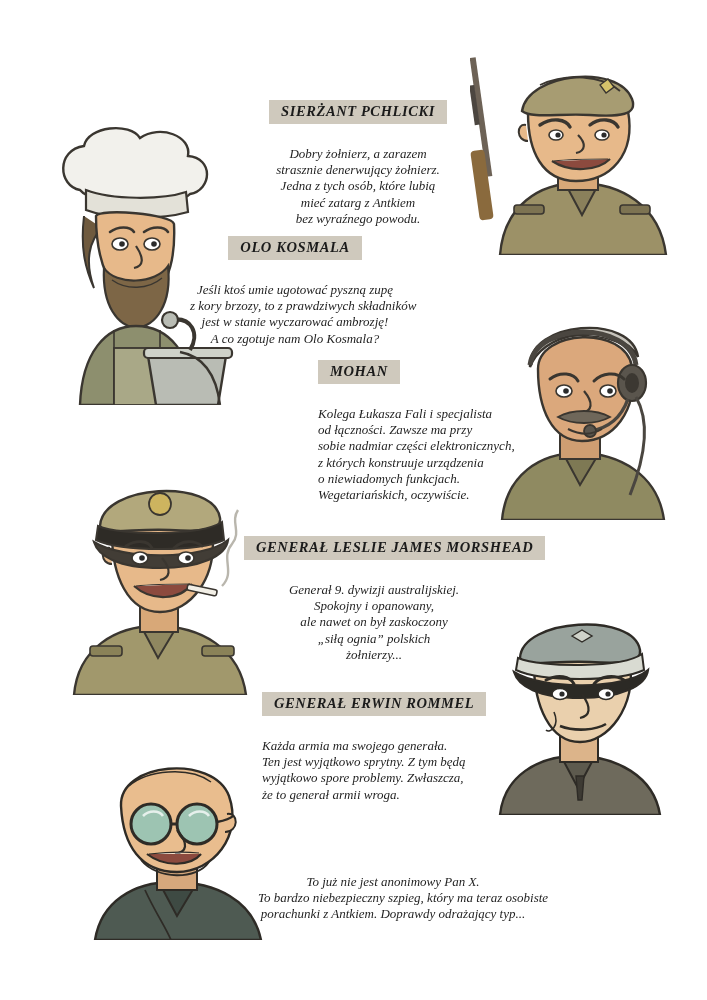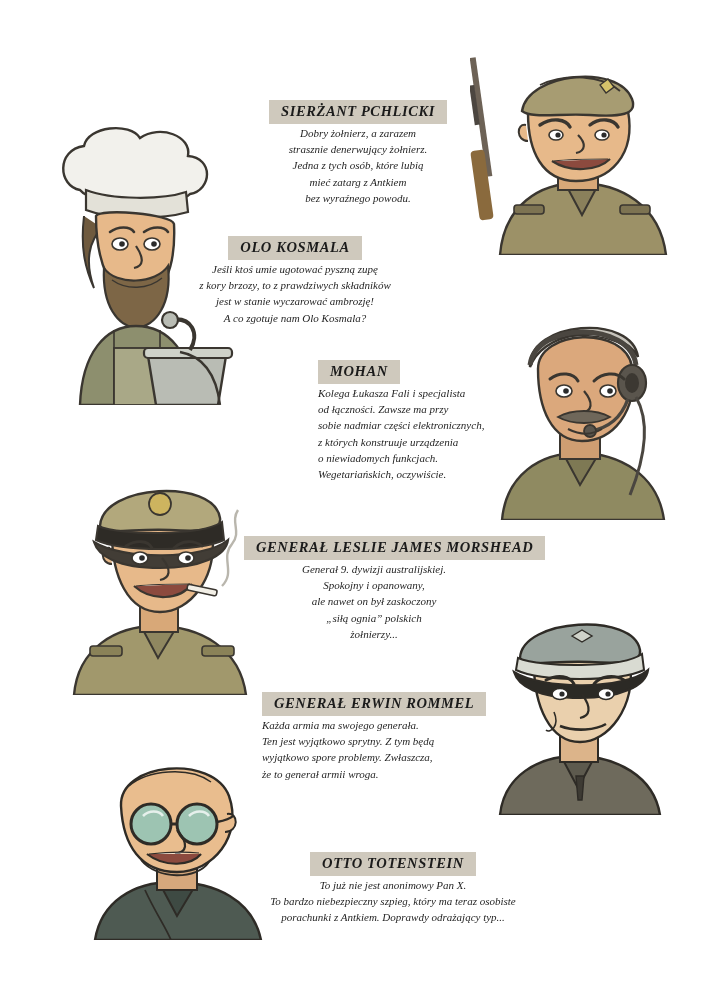--- a/index.html
+++ b/index.html
@@ -34,23 +34,23 @@
     background: #cfc9bd;
     padding: 3px 12px 4px 12px;
     font-family: "Liberation Serif", serif;
     font-weight: bold;
     font-size: 14.5px;
     letter-spacing: 0.6px;
     color: #1b1b1b;
     white-space: nowrap;
   }
   .desc {
-    margin-top: 1px;
+    margin-top: 22px;
     font-family: "Liberation Serif", serif;
-    font-size: 11px;
+    font-size: 13px;
     line-height: 16.2px;
     color: #1f1f1f;
   }
   .desc div { white-space: nowrap; }
 
   .align-right  { text-align: left; }
   .align-center { text-align: center; }
   .align-left   { text-align: center; }
 
   
@@ -350,23 +350,20 @@
       <path d="M92 90 C104 104 102 112 90 114" fill="none" stroke="#2e2b26" stroke-width="2.2"></path>
 
       <path d="M62 114 C80 128 106 126 116 114" fill="#8c4a3e" stroke="#2e2b26" stroke-width="2.2"></path>
       <path d="M64 114 C82 112 104 112 114 113" fill="#fff" stroke="#2e2b26" stroke-width="1.2"></path>
 
       <path d="M56 120 C72 140 112 140 124 122" fill="none" stroke="#2e2b26" stroke-width="1.8"></path>
     </svg>
   </div>
 
   <div class="entry" id="e-totenstein">
-    <div class="align-left">
-      <span class="name-bar">OTTO TOTENSTEIN</span>
-    </div>
     <div class="desc align-left">
       <div>To już nie jest anonimowy Pan X.</div>
       <div>To bardzo niebezpieczny szpieg, który ma teraz osobiste</div>
       <div>porachunki z Antkiem. Doprawdy odrażający typ...</div>
     </div>
   </div>
 
 </div>
 
 </body></html>

